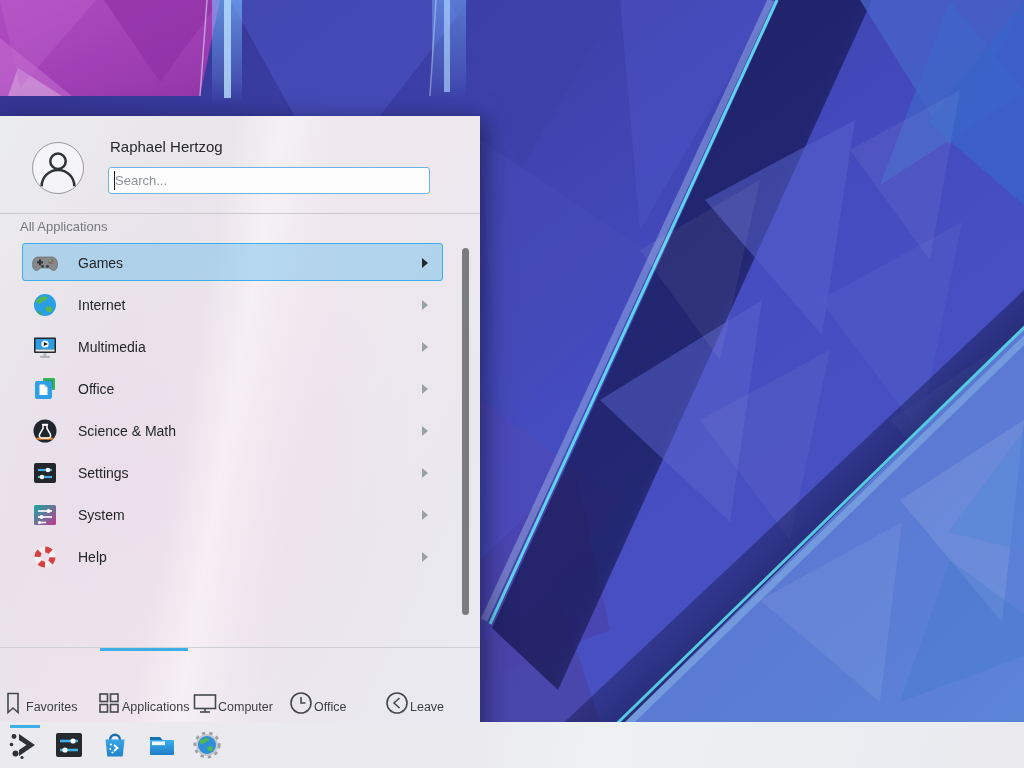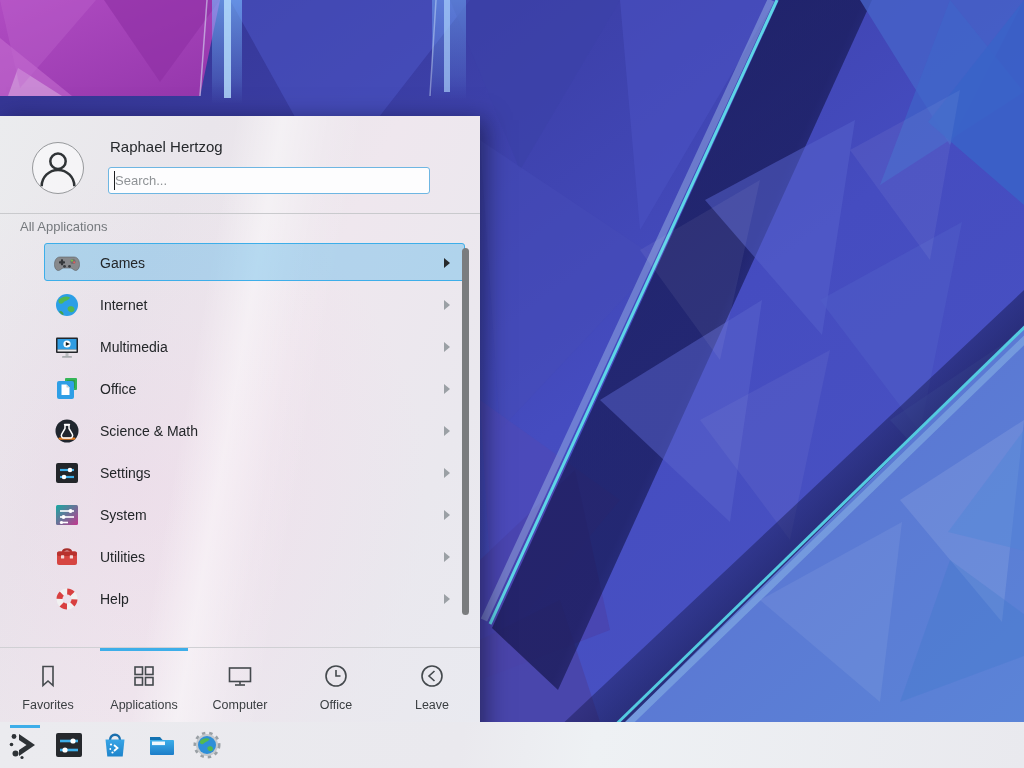--- a/index.html
+++ b/index.html
@@ -22,33 +22,33 @@
           border-radius:50%;background:rgba(252,252,253,.6);}
   .user-name{position:absolute;left:110px;top:22px;font-size:15px;color:#26292c;}
   .search-wrap{position:absolute;left:108px;top:51px;width:322px;height:27px;}
   .search-wrap input{width:100%;height:100%;border:1px solid #6eb6e2;border-radius:3px;background:#fdfdfe;
           padding:0 6px;font-size:13px;color:#2b2e31;font-family:inherit;outline:none;}
   .search-wrap input::placeholder{color:#8f9396;}
   .caret{position:absolute;left:6px;top:4px;width:1px;height:19px;background:#1c1e20;}
   .hdr-sep{position:absolute;left:0;top:97px;width:480px;height:1px;background:#c9cacd;}
   .section-label{position:absolute;left:20px;top:103px;font-size:13px;color:#75797d;}
 
-  .menu-list{position:absolute;left:0;top:126px;width:480px;height:405px;overflow:hidden;padding-left:22px;}
+  .menu-list{position:absolute;left:0;top:126px;width:480px;height:405px;overflow:hidden;}
   .menu-row{position:relative;height:42px;}
   .row-hl{position:absolute;left:22px;top:1px;width:421px;height:38px;border-radius:3px;
           background:rgba(61,174,233,.34);border:1px solid #3daee9;}
   .row-icon{position:absolute;left:31px;top:7px;width:28px;height:28px;}
   .row-label{position:absolute;left:78px;top:0;line-height:42px;font-size:14px;color:#232629;}
   .chev{position:absolute;left:422px;top:16px;width:0;height:0;
         border-left:6px solid #9ba0a5;border-top:5px solid transparent;border-bottom:5px solid transparent;}
   .menu-row.selected .chev{border-left-color:#26292c;}
   .scrollbar{position:absolute;left:462px;top:132px;width:7px;height:367px;border-radius:4px;background:#7a7c7e;}
 
   .tabbar{position:absolute;left:0;top:531px;width:480px;height:95px;border-top:1px solid #d0d0d4;display:flex;}
-  .tab{width:96px;display:flex;flex-direction:column;align-items:center;padding-top:15px;}
+  .tab{width:96px;display:flex;align-items:center;padding-top:15px;}
   .tab-label{margin-top:9px;font-size:12.5px;color:#3a3e41;}
   .tab-indicator{position:absolute;left:100px;top:0;width:88px;height:3px;background:#3daee9;}
 
   
   .taskbar{position:absolute;left:0;top:722px;width:1024px;height:46px;z-index:6;
            background:linear-gradient(100deg,#ebebef 0%,#eae9ee 45%,#eef1f4 58%,#e9e9ee 100%);}
   .tb-btn{position:absolute;top:3px;width:42px;height:40px;display:flex;align-items:center;justify-content:center;}
   .tb-indicator{position:absolute;left:8px;top:0;width:30px;height:3px;background:#3daee9;}
 </style>
 </head>
@@ -265,33 +265,20 @@
             <line x1="7" y1="16" x2="21" y2="16" stroke="#ffffff" stroke-width="1.6"></line>
             <circle cx="10.5" cy="16" r="2" fill="#ffffff"></circle>
             <line x1="7" y1="21.5" x2="15" y2="21.5" stroke="#ffffff" stroke-width="1.6"></line>
             <circle cx="8.5" cy="21.5" r="1.6" fill="#ffffff"></circle>
           </svg>
         </span>
         <span class="row-label">System</span>
         <span class="chev"></span>
       </div>
 
-      <div class="menu-row">
-        <span class="row-icon">
-          <svg width="28" height="28" viewBox="0 0 28 28">
-            <path d="M10,9 c0,-3.5 8,-3.5 8,0" fill="none" stroke="#a82f2b" stroke-width="2.2"></path>
-            <rect x="4" y="8.5" width="20" height="13.5" rx="2" fill="#d64541"></rect>
-            <rect x="4" y="8.5" width="20" height="4.5" rx="2" fill="#b8322e"></rect>
-            <rect x="8" y="12.2" width="3.2" height="3.2" rx="0.5" fill="#f3dad9"></rect>
-            <rect x="16.8" y="12.2" width="3.2" height="3.2" rx="0.5" fill="#f3dad9"></rect>
-          </svg>
-        </span>
-        <span class="row-label">Utilities</span>
-        <span class="chev"></span>
-      </div>
 
       <div class="menu-row">
         <span class="row-icon">
           <svg width="28" height="28" viewBox="0 0 28 28">
             <circle cx="14" cy="14" r="7.5" fill="none" stroke="#f1f1f1" stroke-width="6"></circle>
             <circle cx="14" cy="14" r="7.5" fill="none" stroke="#d84040" stroke-width="6" stroke-dasharray="5.9 5.9" stroke-dashoffset="2.95" transform="rotate(22 14 14)"></circle>
           </svg>
         </span>
         <span class="row-label">Help</span>
         <span class="chev"></span>

